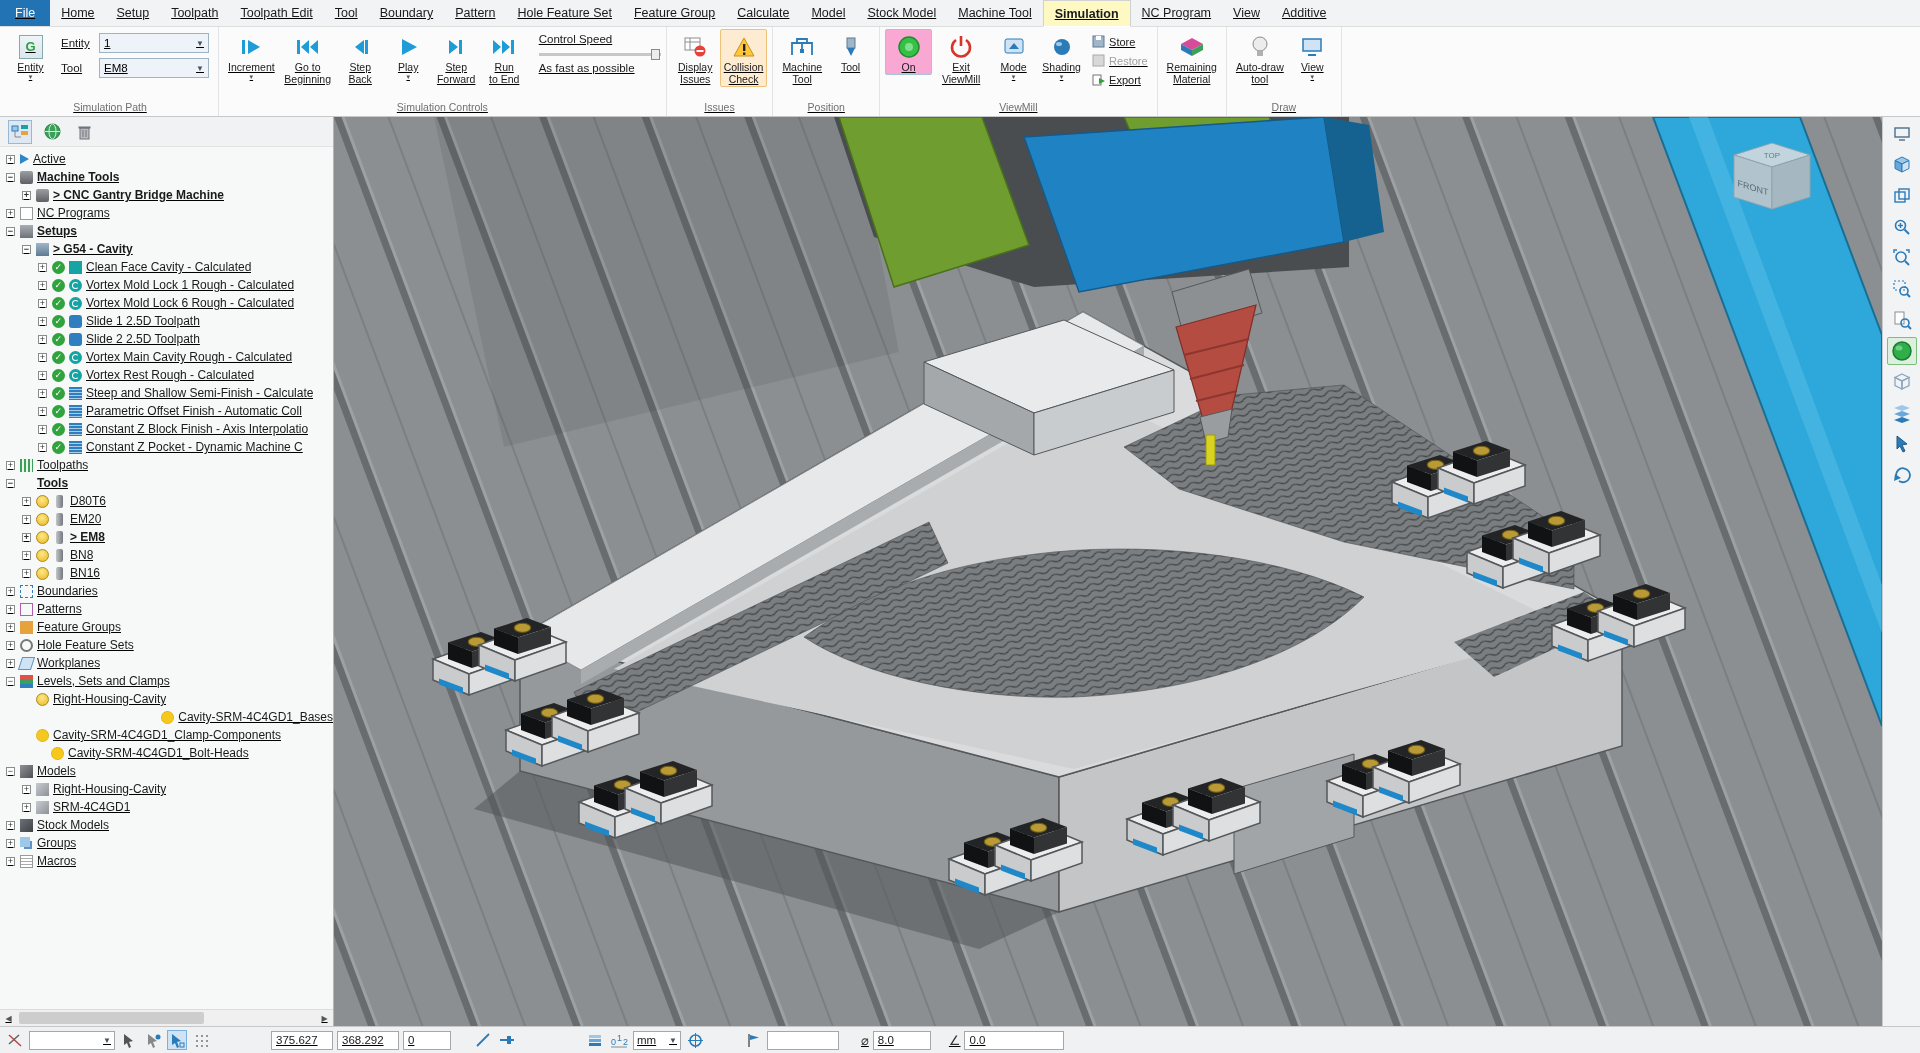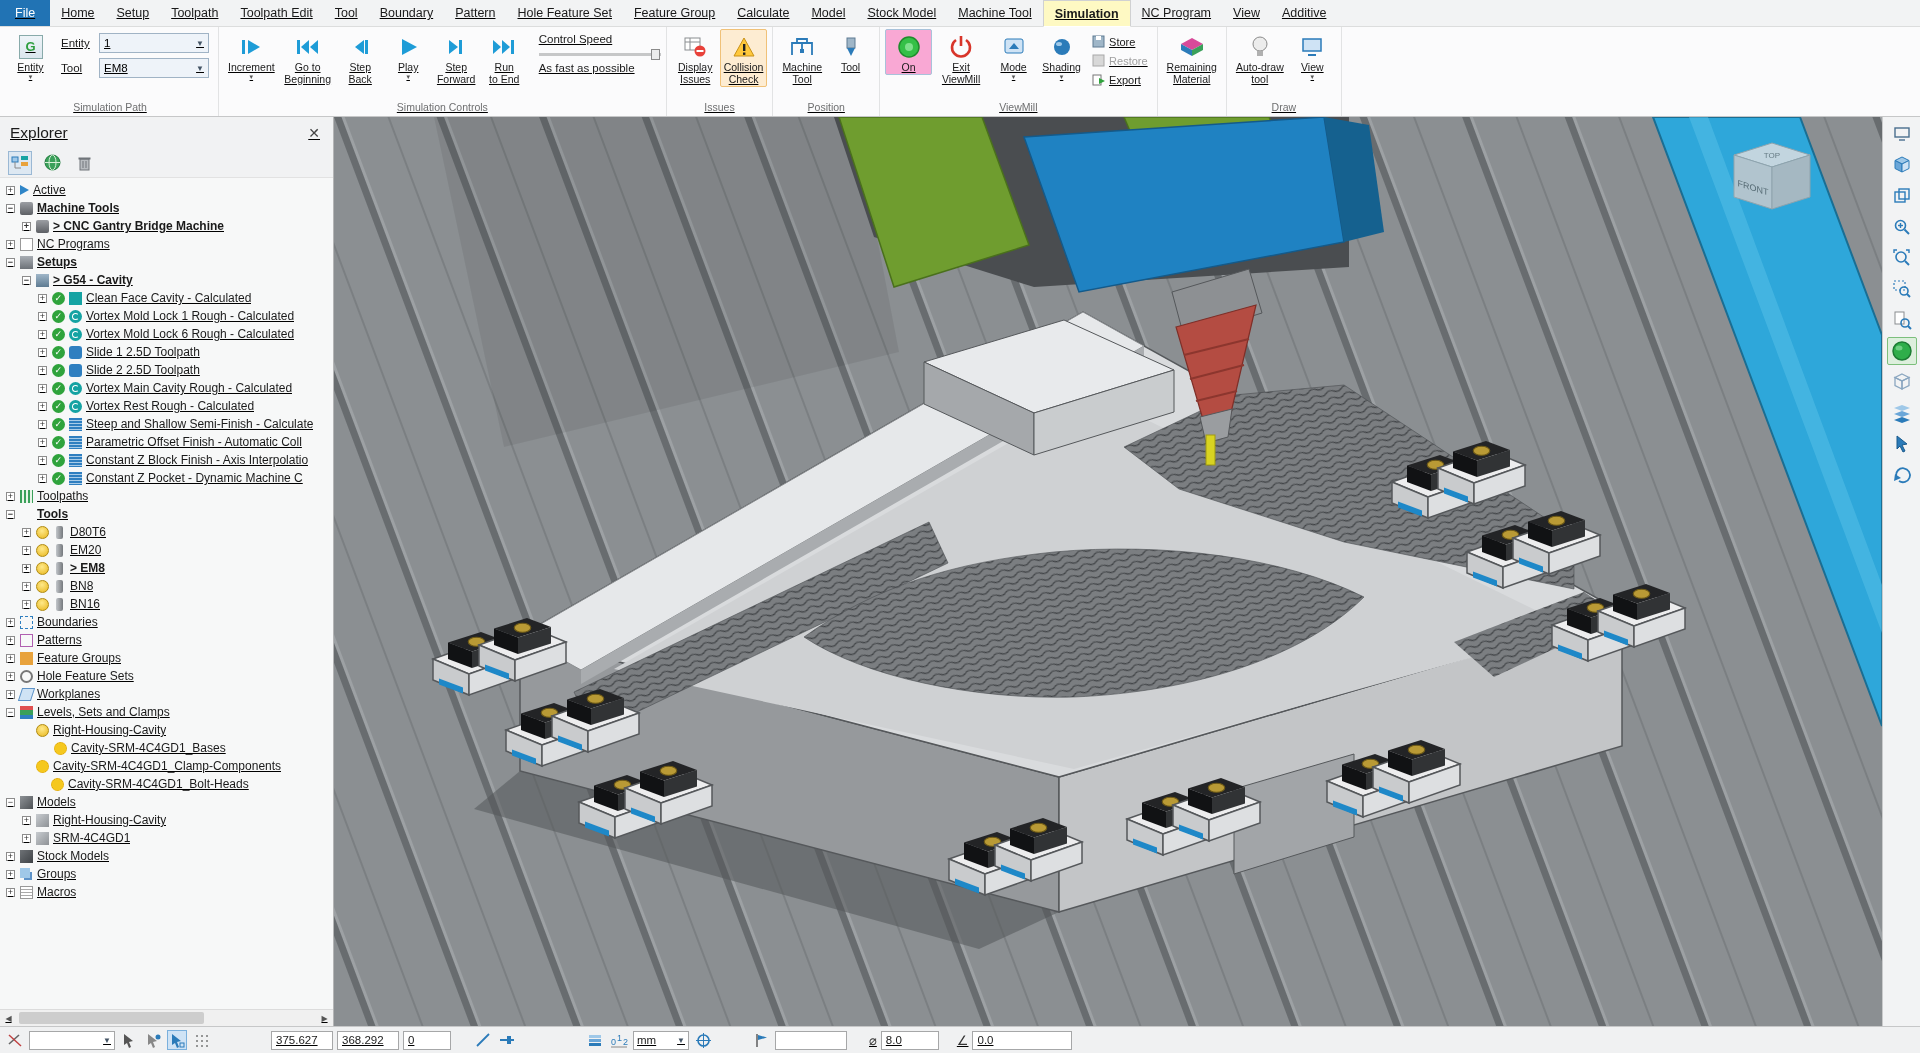--- a/index.html
+++ b/index.html
@@ -401,24 +401,20 @@
         </div>
       </div>
       <div class="rgl">Draw</div>
     </div>
 
   </div>
 
   <div class="mainrow">
 
     <div class="explorer">
-      <div class="exp-header">
-        <span>Explorer</span>
-        <span class="exp-close">✕</span>
-      </div>
       <div class="exp-tools">
         <div class="exp-tool-btn sel">
           <svg width="18" height="16">
               <rect x="1" y="2" width="6" height="5" fill="#9fc8e8" stroke="#2b7bb9"></rect>
               <rect x="10" y="1" width="7" height="4" fill="#15a3a3"></rect>
               <rect x="10" y="7" width="7" height="4" fill="#e8a23c"></rect>
               <line x1="4" y1="7" x2="4" y2="13" stroke="#888"></line>
               <line x1="4" y1="13" x2="10" y2="13" stroke="#888"></line>
             </svg>
         </div>
@@ -603,21 +599,21 @@
           <div class="trow" style="padding-left: 6px;">
             <span class="texp">−</span>
             <span class="ti ti-levels"></span>
             <span class="tlabel">Levels, Sets and Clamps</span>
           </div>
           <div class="trow" style="padding-left: 22px;">
             <span class="tspace"></span>
             <span class="ti ti-bulb"></span>
             <span class="tlabel">Right-Housing-Cavity</span>
           </div>
-          <div class="trow" style="padding-left: 40px;">
+          <div class="trow" style="padding-left: 5px; justify-content: flex-end;">
             <span class="tspace"></span>
             <span class="ti ti-sun"></span>
             <span class="tlabel">Cavity-SRM-4C4GD1_Bases</span>
           </div>
           <div class="trow" style="padding-left: 22px;">
             <span class="tspace"></span>
             <span class="ti ti-sun"></span>
             <span class="tlabel">Cavity-SRM-4C4GD1_Clamp-Components</span>
           </div>
           <div class="trow" style="padding-left: 37px;">
@@ -914,21 +910,21 @@
         </svg>
     </div>
     <div class="sicon">
       <svg width="18" height="15">
           <text x="1" y="12" font-size="9" fill="#2b7bb9">0</text>
           <text x="7" y="8" font-size="9" fill="#2b7bb9">1</text>
           <text x="13" y="12" font-size="9" fill="#2b7bb9">2</text>
           <line x1="1" y1="14" x2="17" y2="14" stroke="#888"></line>
         </svg>
     </div>
-    <div class="scombo" style="width:56px">
+    <div class="scombo" style="width:48px">
       <span>mm</span>
         <span class="cv">▼</span>
     </div>
     <div class="sicon">
       <svg width="17" height="17">
           <circle cx="8.5" cy="8.5" r="5.5" fill="none" stroke="#2b7bb9" stroke-width="1.6"></circle>
           <line x1="8.5" y1="1" x2="8.5" y2="16" stroke="#2b7bb9"></line>
           <line x1="1" y1="8.5" x2="16" y2="8.5" stroke="#2b7bb9"></line>
         </svg>
     </div>

